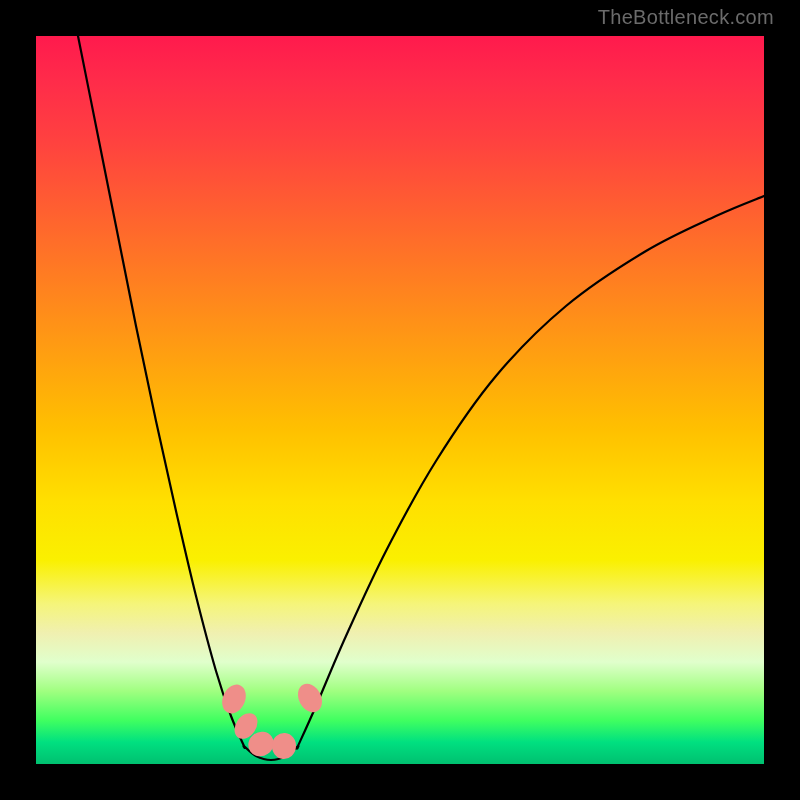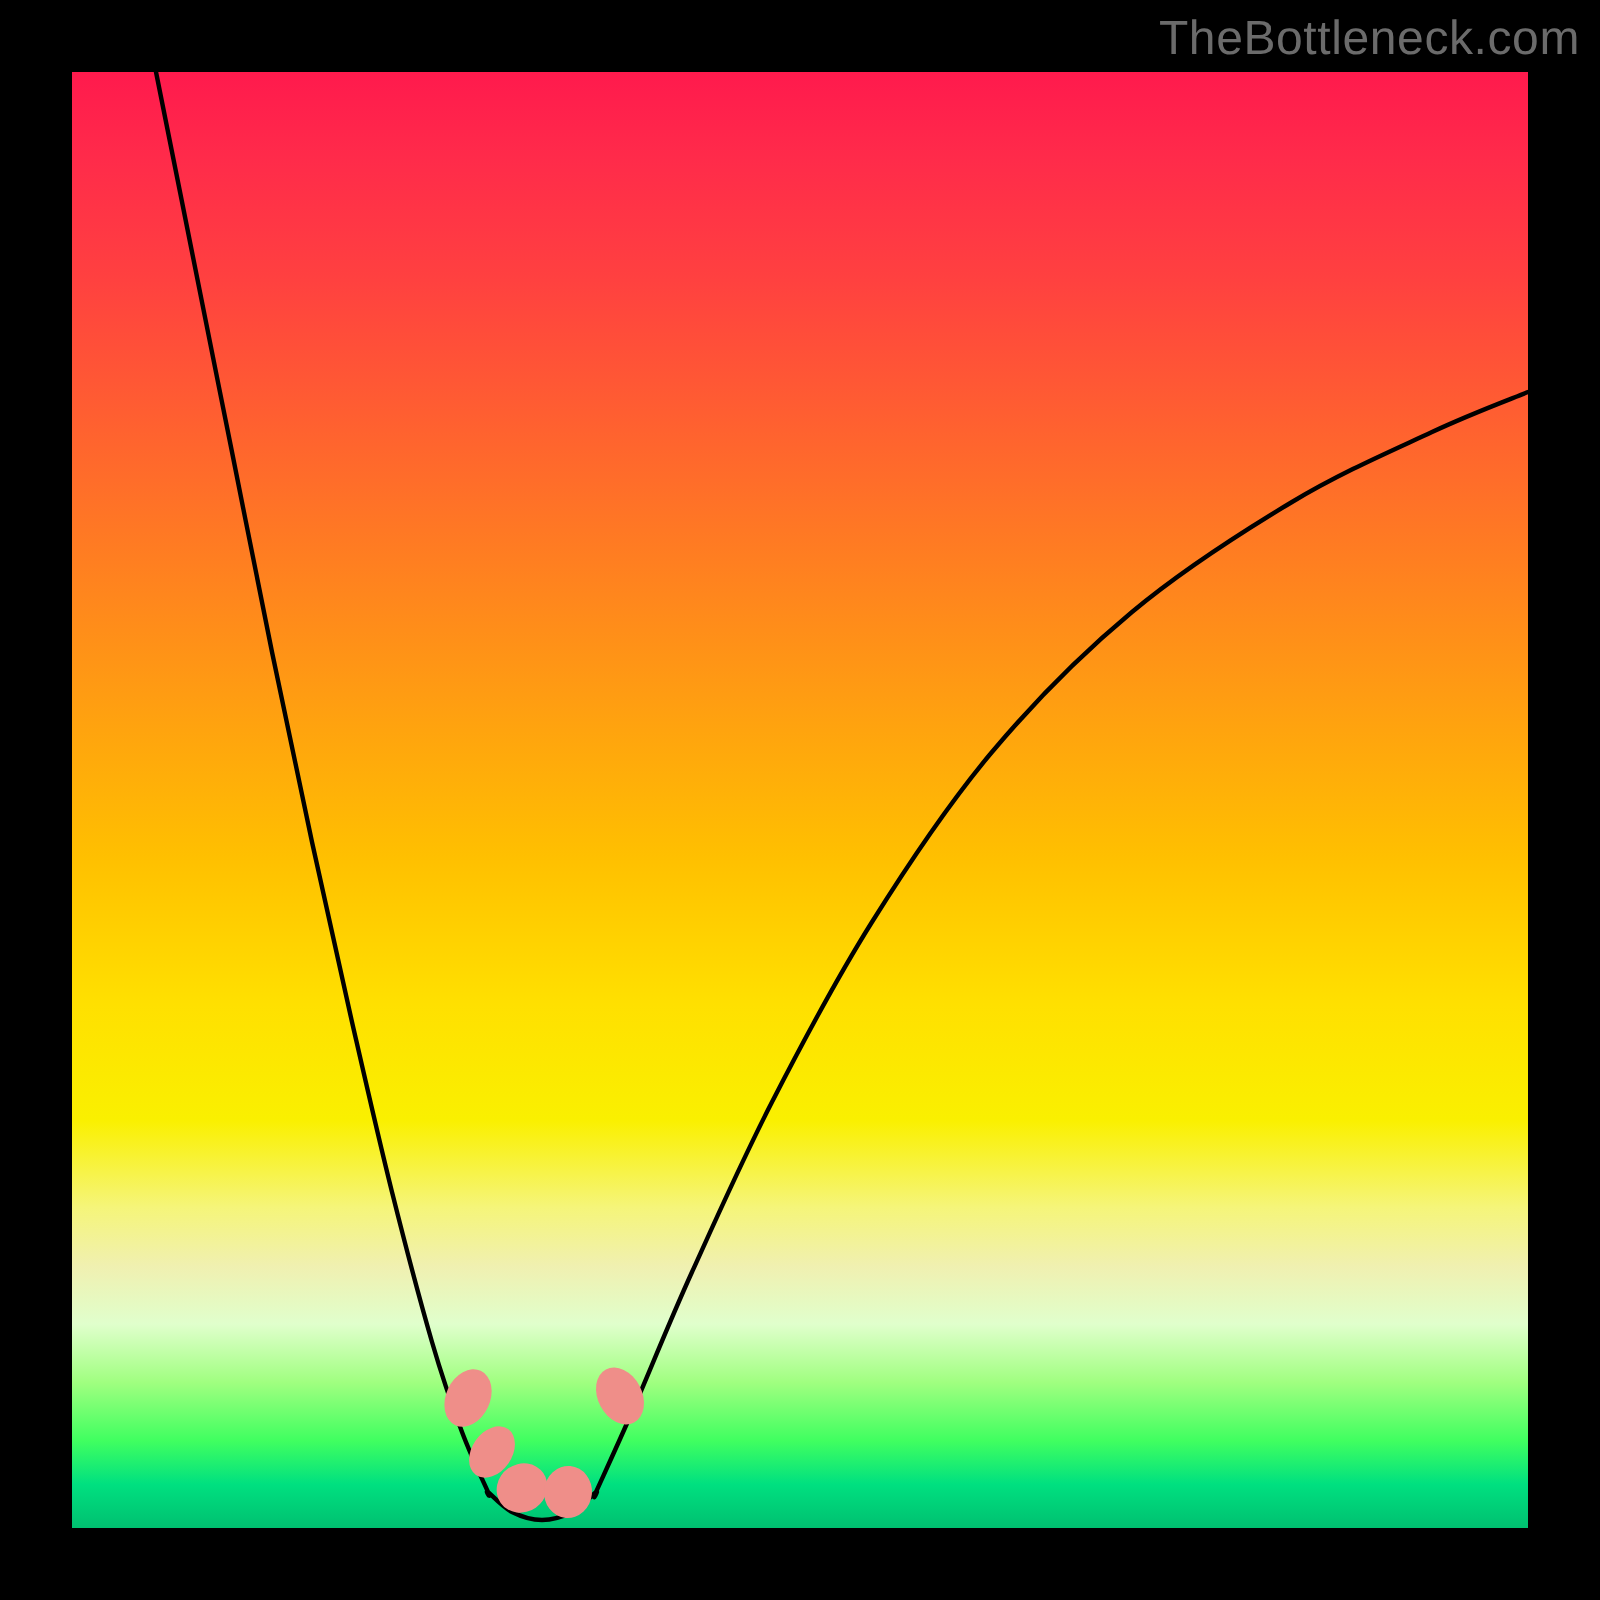--- a/index.html
+++ b/index.html
@@ -50,23 +50,23 @@
     position: absolute;
     left: 0;
     top: 0;
     width: 728px;
     height: 728px;
     overflow: visible;
   }
   .watermark {
     position: absolute;
     top: 6px;
-    right: 10px;
+    right: 26px;
     color: #6b6b6b;
-    font-size: 24px;
+    font-size: 20px;
     font-weight: 500;
     letter-spacing: 0.3px;
     user-select: none;
   }
 </style>
 </head>
 <body>
 <div class="frame">
   <div class="watermark">TheBottleneck.com</div>
   <div class="plot-area">

